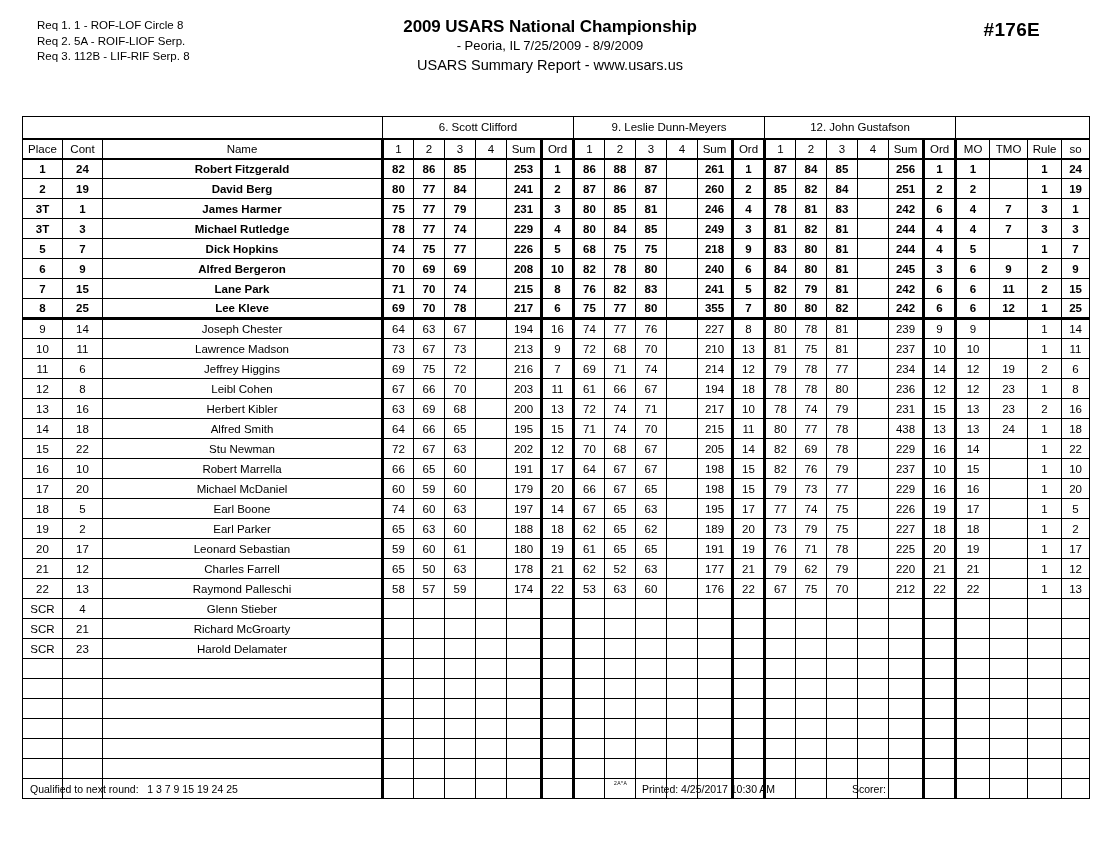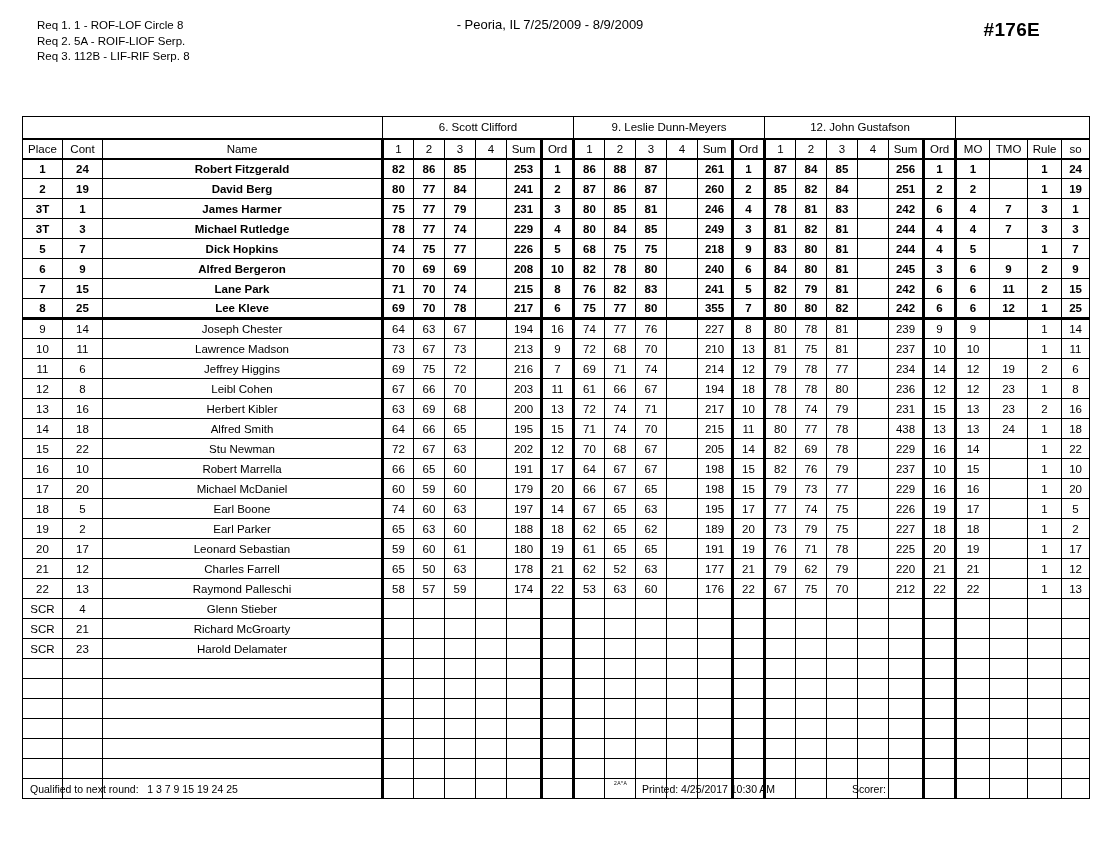--- a/index.html
+++ b/index.html
@@ -127,21 +127,23 @@
 
 <div class="header">
 
   <div class="reqs">
     <span class="req-line">Req  1.  1 - ROF-LOF Circle 8</span>
     <span class="req-line">Req  2.  5A - ROIF-LIOF Serp.</span>
     <span class="req-line">Req  3.  112B - LIF-RIF Serp. 8</span>
   </div>
 
   <div class="titles">
+    <div class="title-main">2009 USARS National Championship</div>
     <div class="title-sub">- Peoria, IL  7/25/2009 - 8/9/2009</div>
+    <div class="title-report">USARS Summary Report - www.usars.us</div>
   </div>
 
   <div class="doc-number">#176E</div>
 </div>
 
 <div class="sheet">
   <table class="grid">
     <colgroup>
       <col style="width:40px">
         <col style="width:40px">

